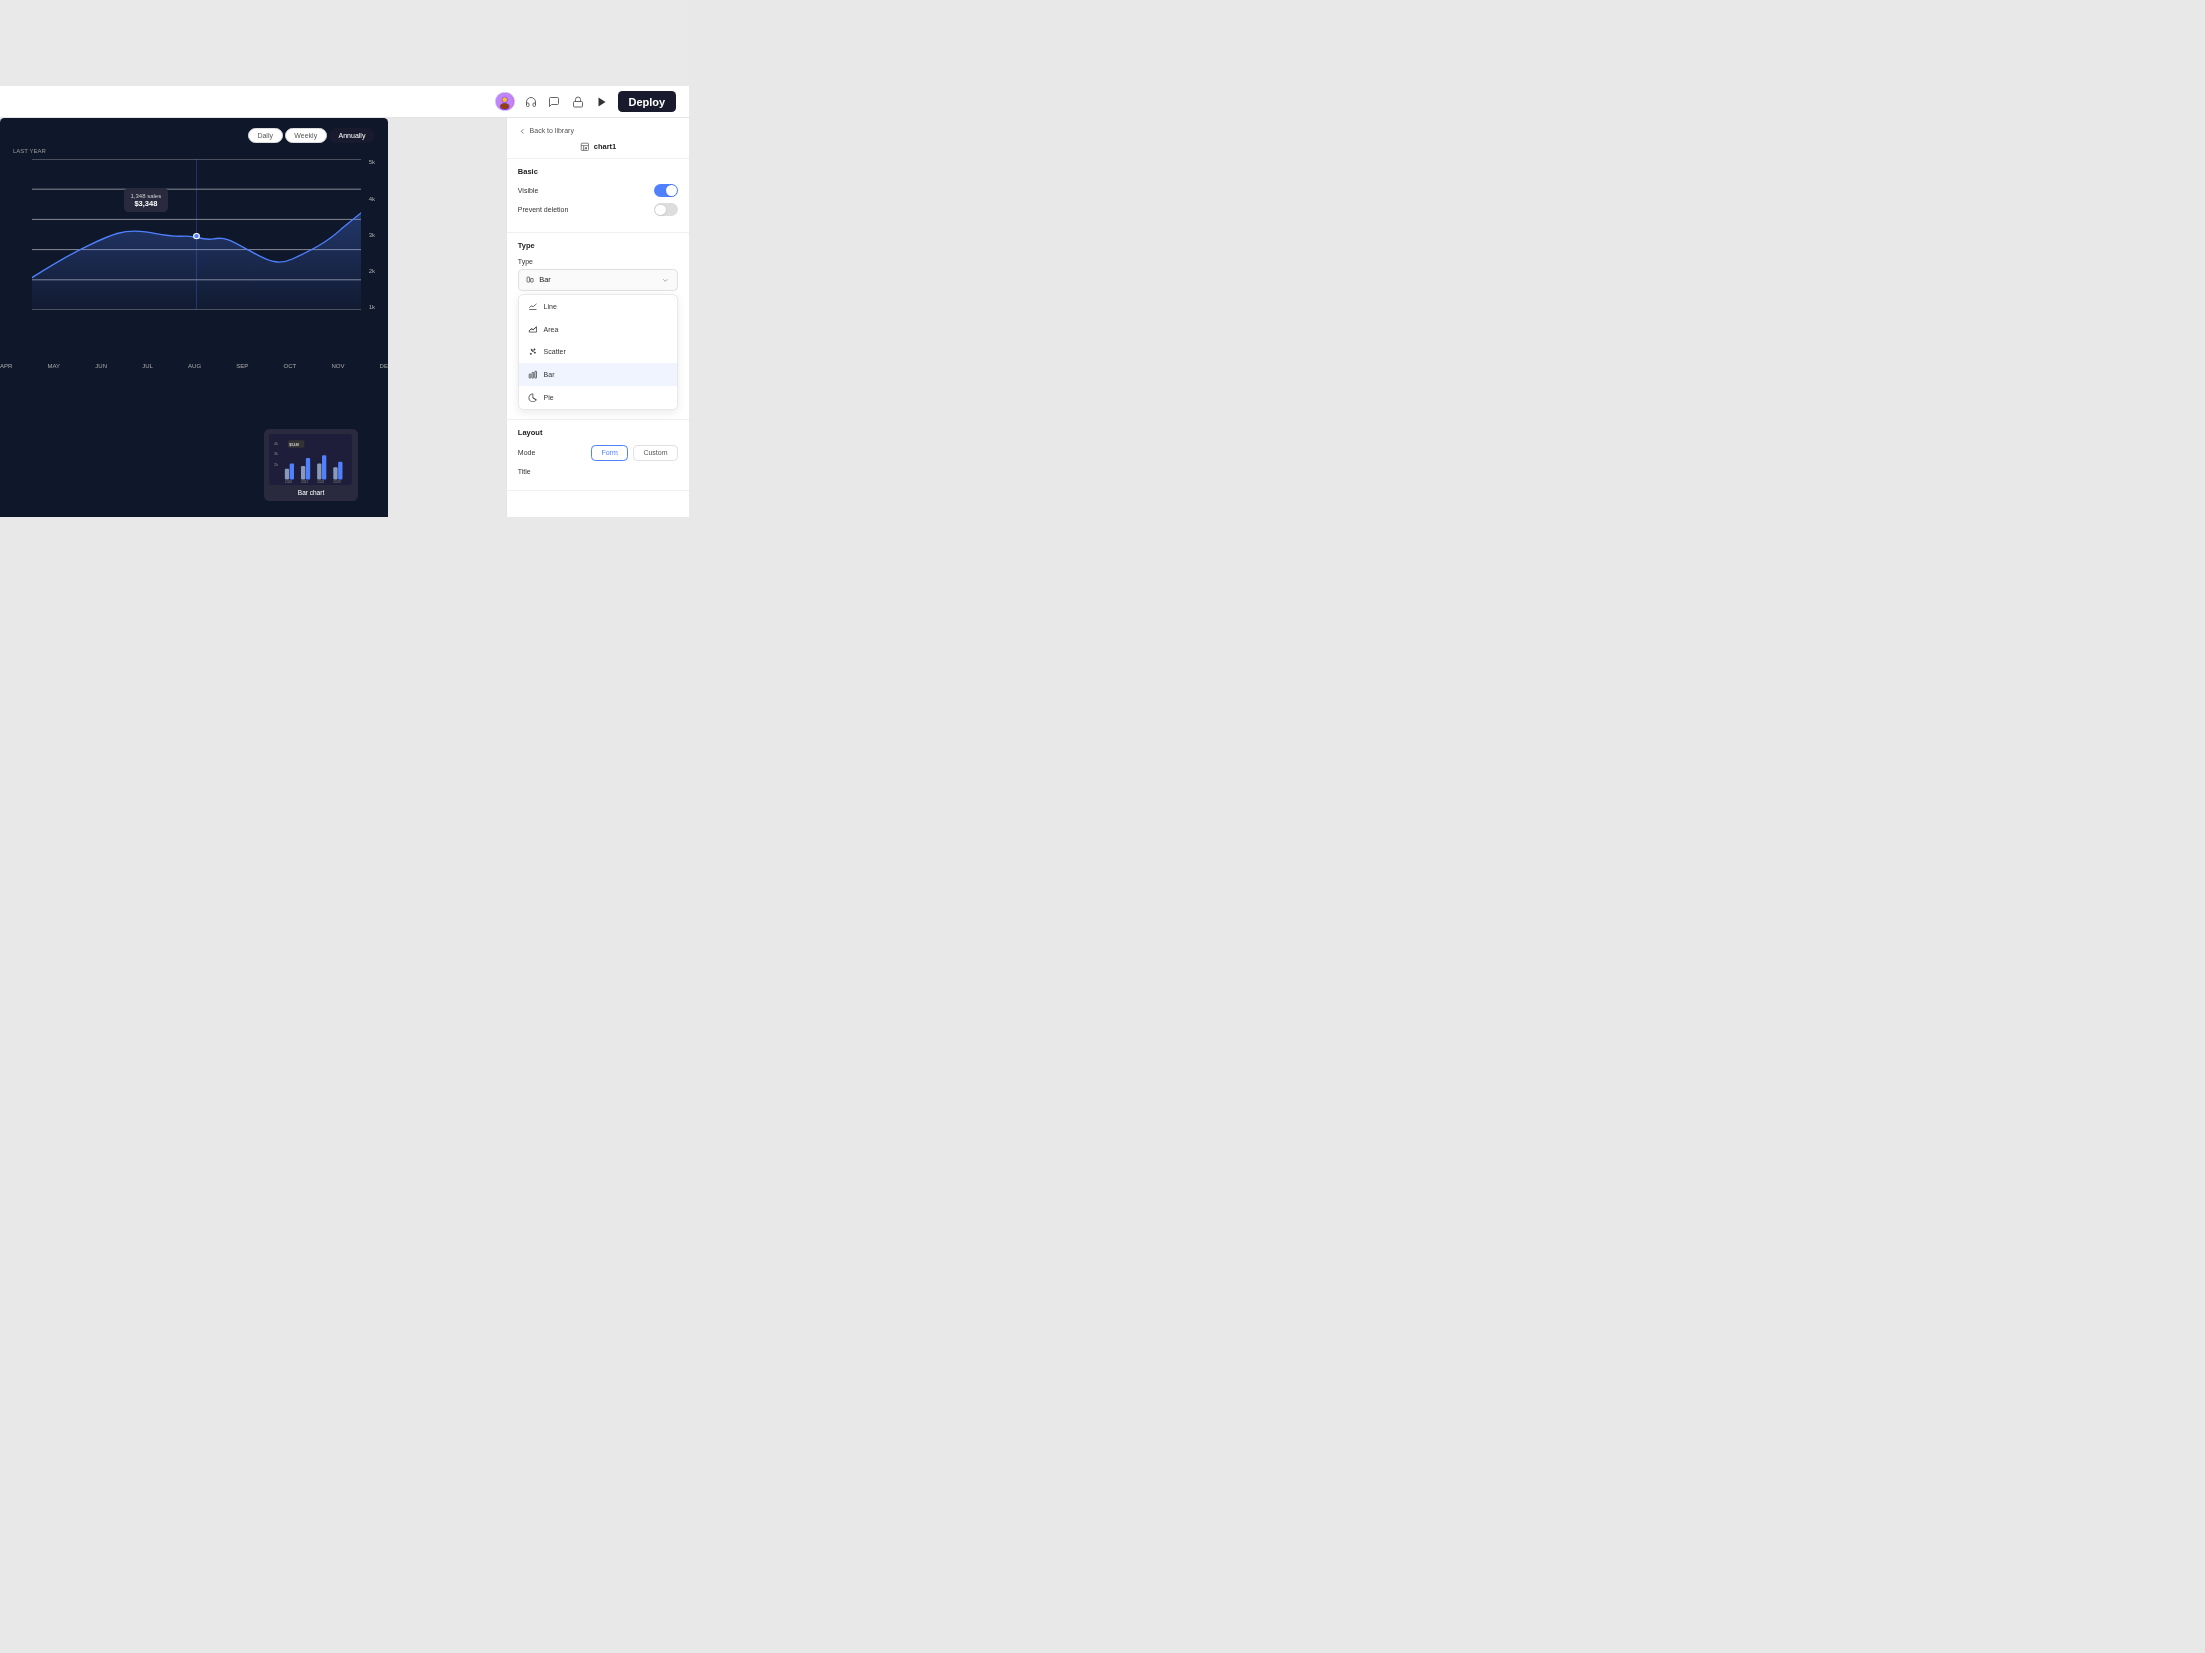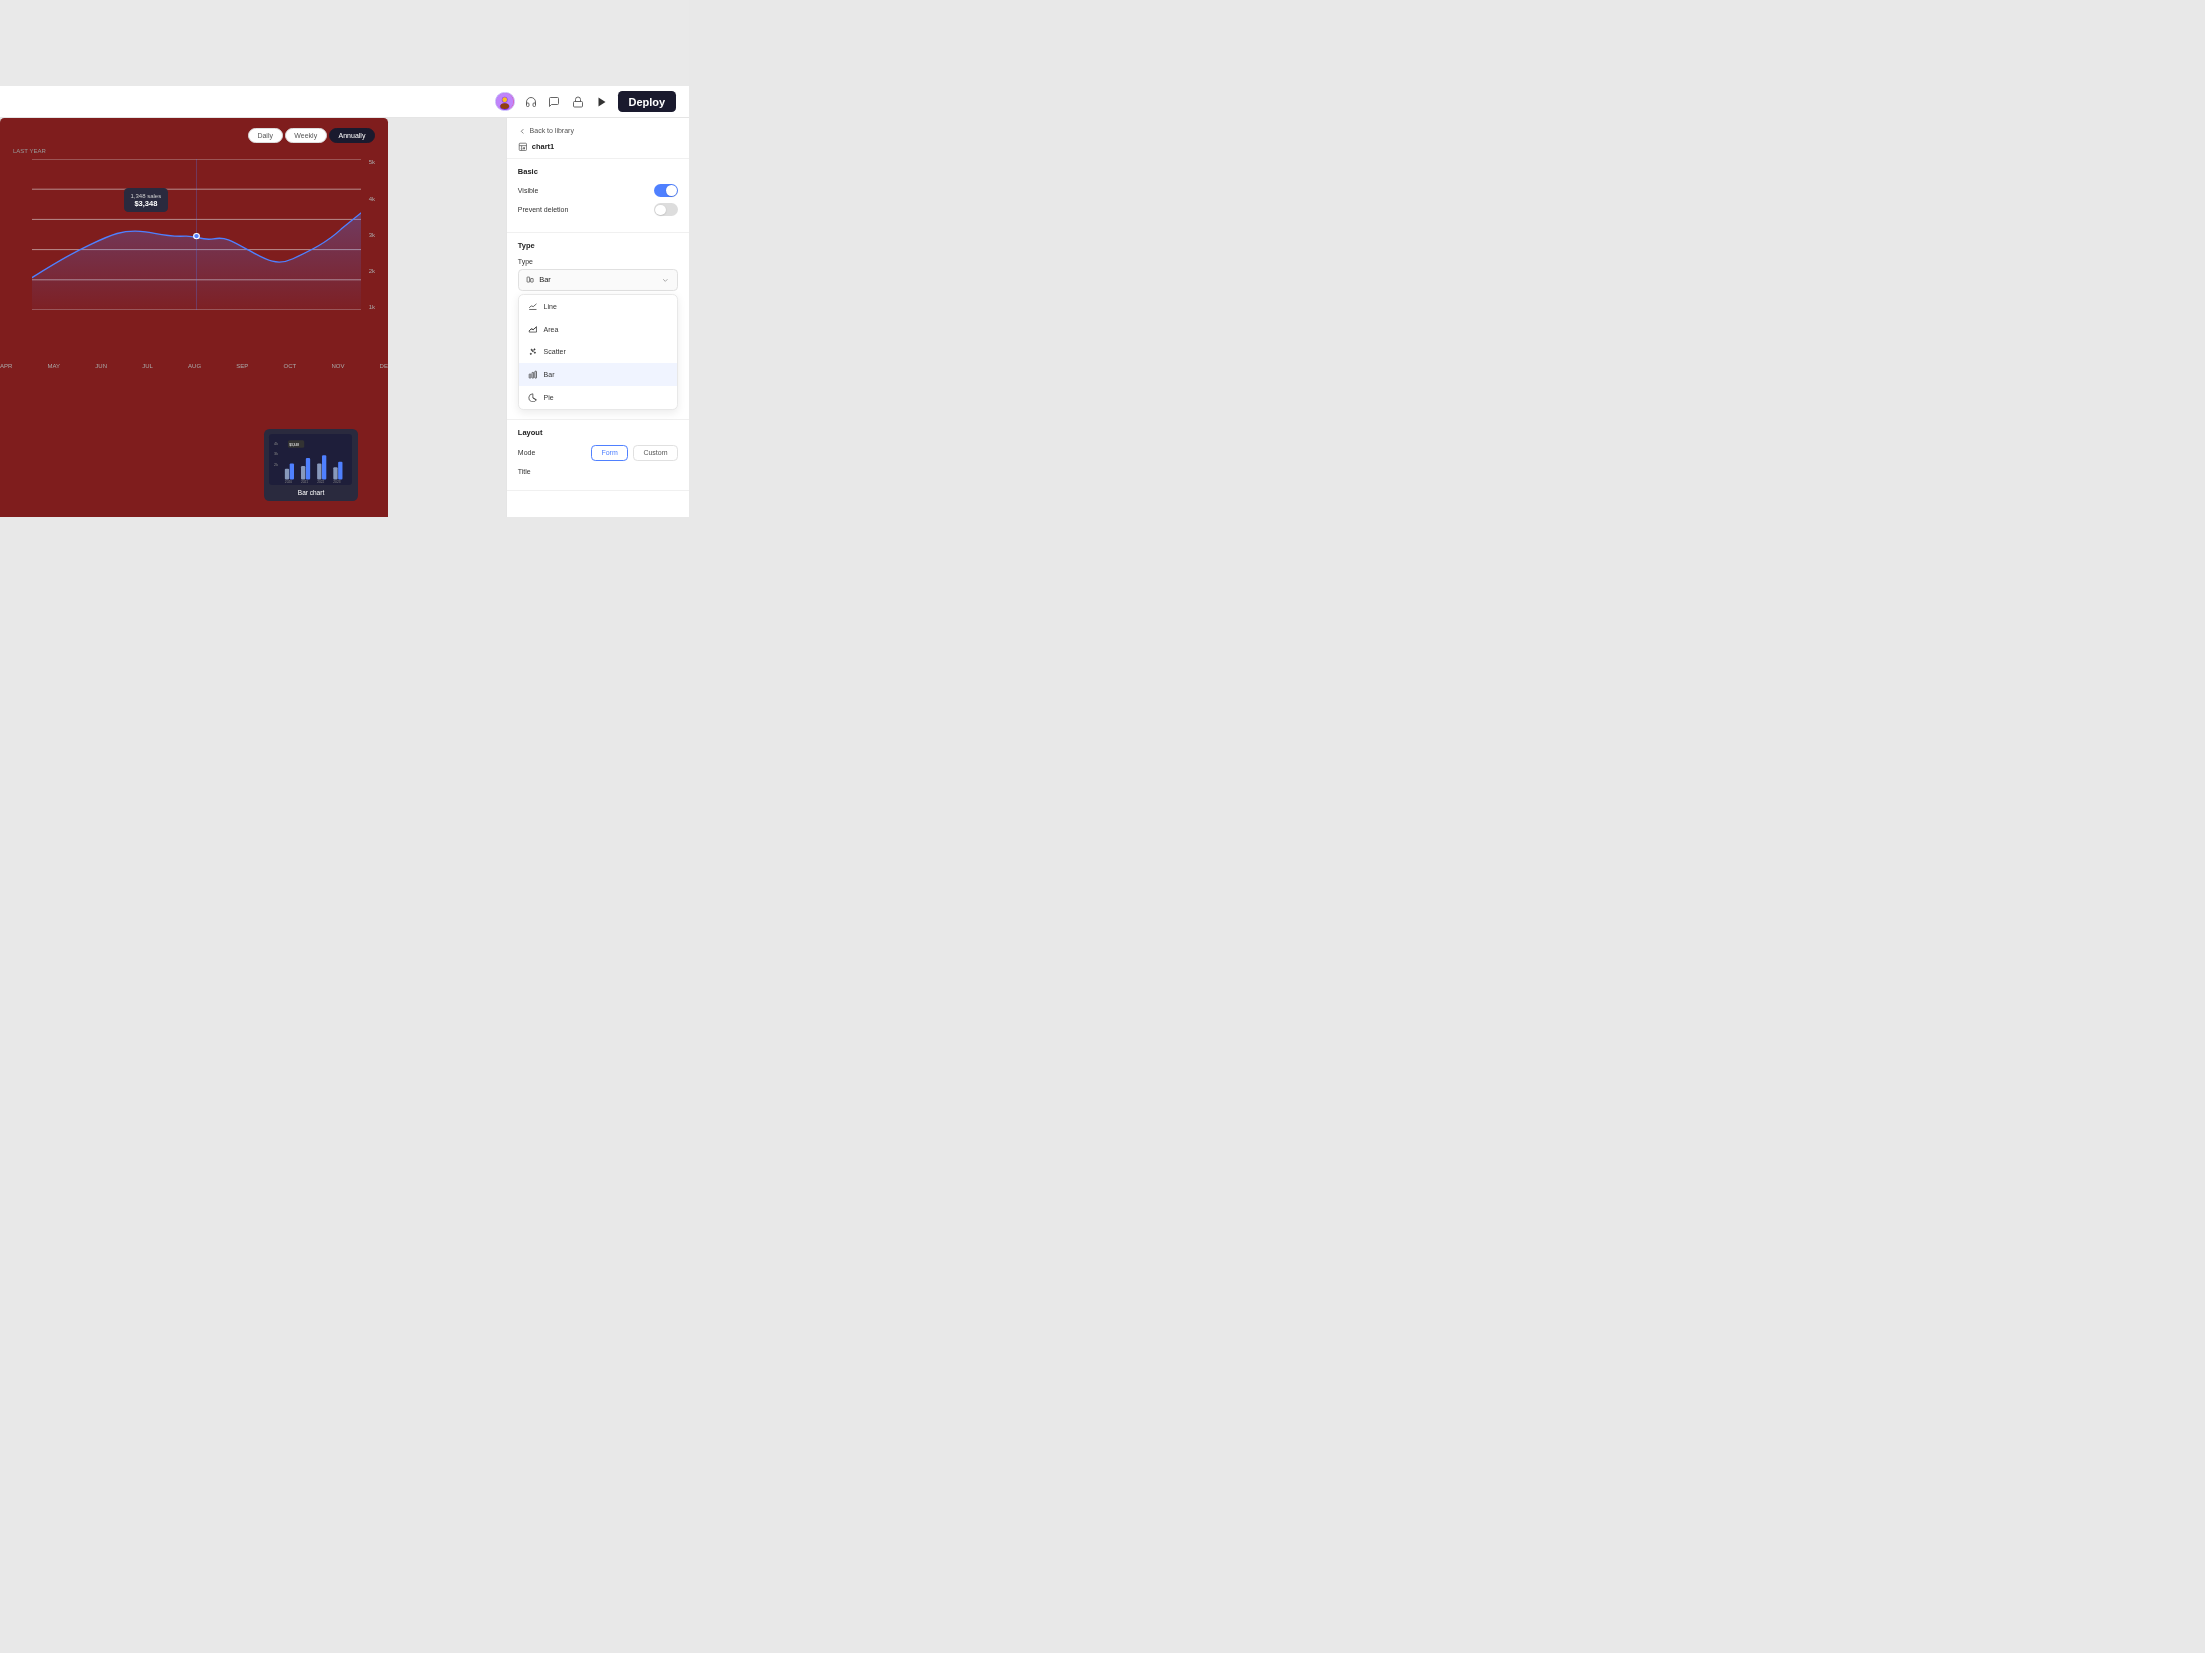--- a/index.html
+++ b/index.html
@@ -20,21 +20,21 @@
       background: #e9e9e9;
     }
 
     
     .main-panel {
       position: absolute;
       top: 86px;
       left: 0;
       width: 388px;
       bottom: 0;
-      background: #7f1d1d;
+      background: #0f172a;
       border-radius: 4.3px 4.3px 0 0;
       overflow: hidden;
     }
 
     
     .chart-toolbar {
       display: flex;
       align-items: center;
       justify-content: flex-end;
       padding: 9.7px 13px 5.4px;
@@ -216,20 +216,21 @@
       gap: 3.2px;
       font-size: 7px;
       color: #555;
       cursor: pointer;
       margin-bottom: 6.5px;
     }
 
     .chart-title-row {
       display: flex;
       align-items: center;
+      justify-content: center;
       gap: 4.3px;
       font-size: 7.5px;
       font-weight: 600;
       color: #222;
     }
 
     .rp-section {
       padding: 8.6px 10.8px;
       border-bottom: 0.5px solid #f0f0f0;
     }

